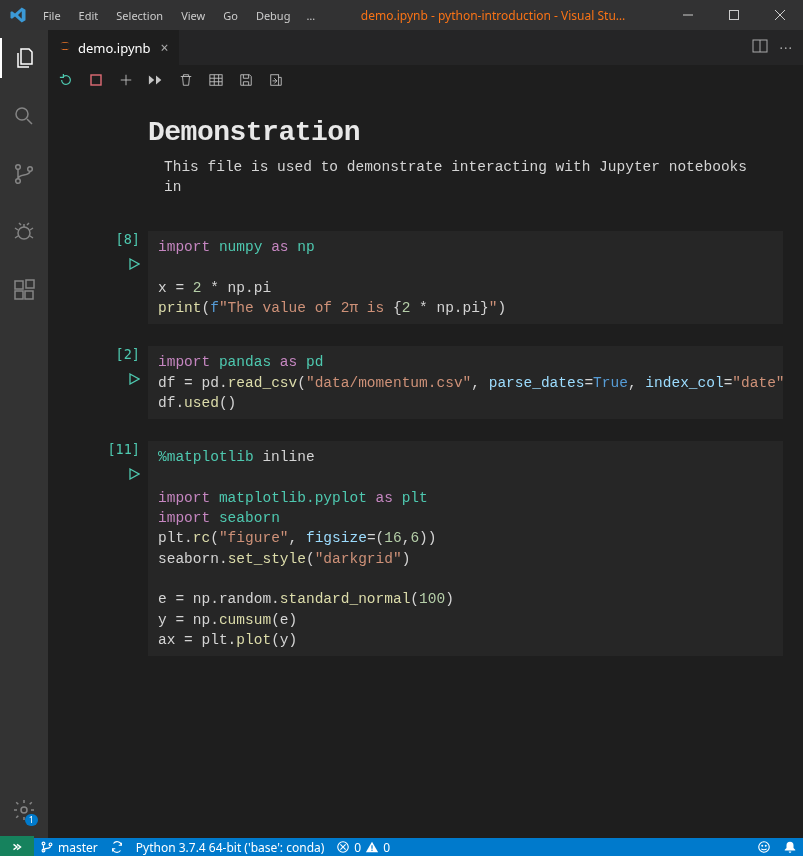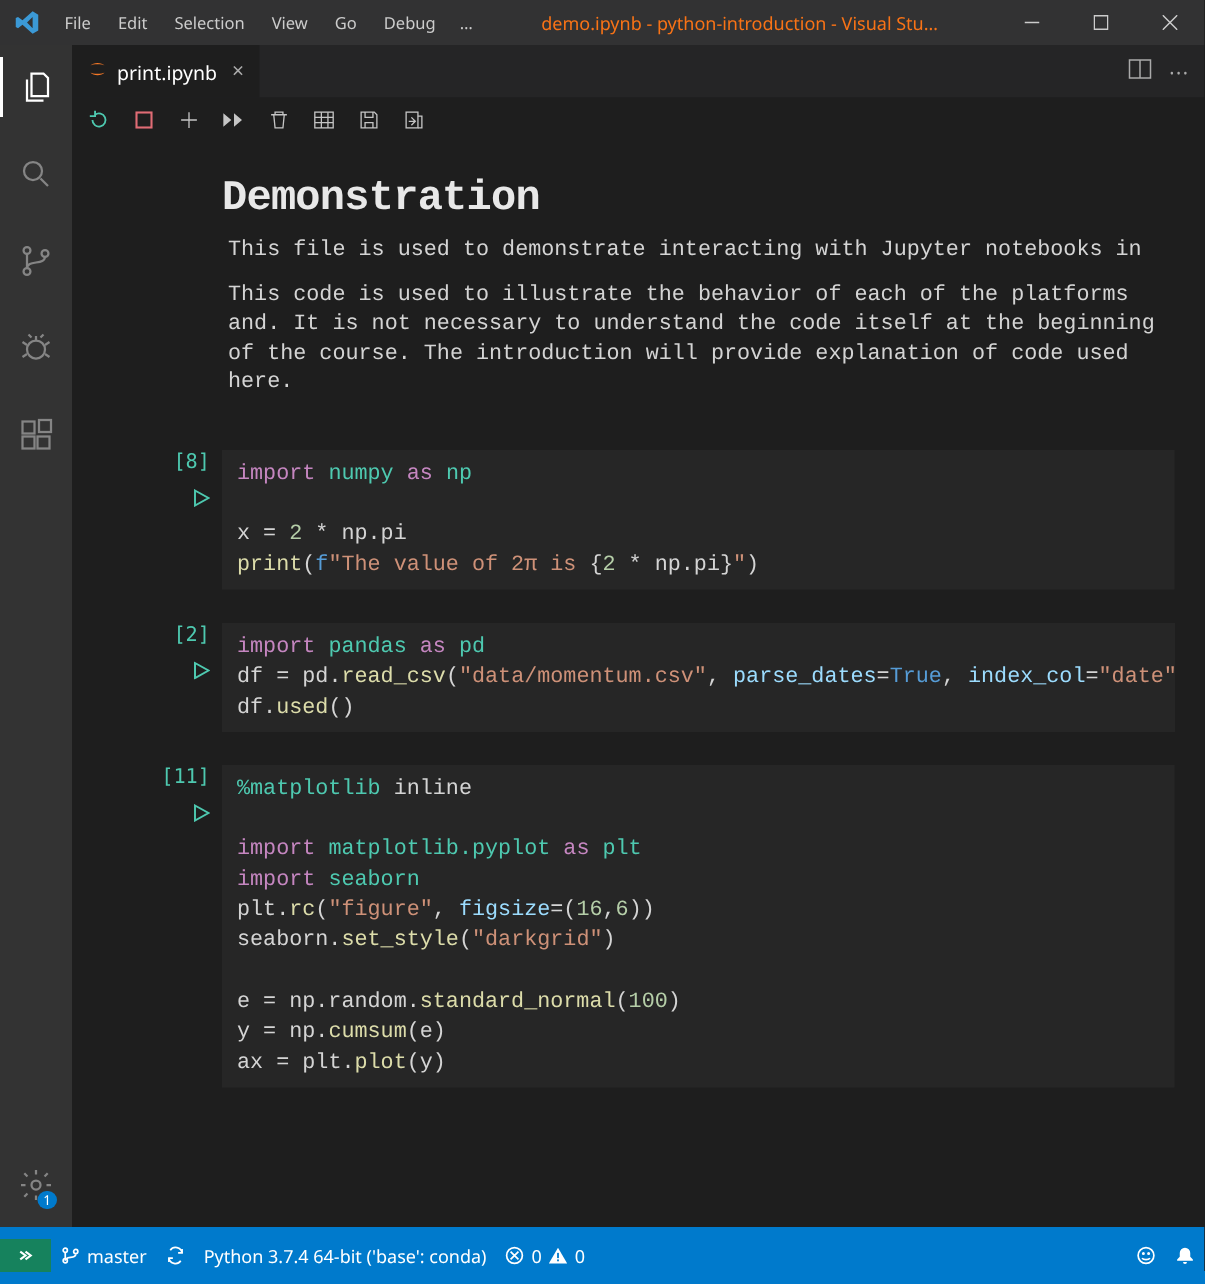--- a/index.html
+++ b/index.html
@@ -86,21 +86,21 @@
   }
   .md-cell {
     padding: 0 0 24px 80px;
     color:#d4d4d4;
   }
   .md-cell h1 {
     font-family: Consolas, "Courier New", monospace;
     font-weight: 700; font-size: 28px; color:#e8e8e8;
     letter-spacing: -0.5px;
   }
-  .md-cell p { font-size: 14.5px; line-height: 1.35; margin: 10px 4px; }
+  .md-cell p { font-size: 14.5px; line-height: 1.35; margin: 10px 16px; }
   .md-cell ul { margin: 4px 0 10px 30px; font-size:14.5px; line-height:1.35; }
   .md-cell li { list-style: disc; }
 
   .code-cell { display:flex; margin-bottom: 22px; }
   .gutter { width: 80px; text-align:right; padding-right: 8px; position:relative; }
   .exec-count { color:#4ec9b0; font-size:13.5px; font-family:Consolas,monospace; }
   .run-btn { color:#4ec9b0; display:block; margin-top:10px; margin-left:auto; width:16px; }
   .code-body {
     flex:1; background:#262626; padding:6px 10px;
     font-family: Consolas, "Courier New", monospace;
@@ -114,21 +114,21 @@
   .fn { color:#dcdcaa; }
   .str { color:#ce9178; }
   .num { color:#b5cea8; }
   .op { color:#d4d4d4; }
   .mag { color:#4ec9b0; }
   .const { color:#569cd6; }
   .prm { color:#9cdcfe; }
 
   
   .statusbar {
-    height: 38px; background:#007acc;
+    height: 18px; background:#007acc;
     display:flex; align-items:center;
     color:#fff; font-size:12px;
   }
   .statusbar .remote-btn {
     background:#16825d; width:34px; height:22px;
     display:flex; align-items:center; justify-content:center;
   }
   .statusbar .sb-item { display:flex; align-items:center; gap:4px; padding:0 6px; height:22px; }
   .statusbar .spacer { flex:1; }
 </style>
@@ -215,21 +215,21 @@
   </div>
 
   <div class="editor-group">
     <div class="tabs-bar">
       <div class="tab">
         <span class="jupyter-icon">
           <svg width="14" height="14" viewBox="0 0 24 24">
               <path fill="#f37726" d="M4 8c3-4 13-4 16 0-2-2-14-2-16 0zm0 8c3 4 13 4 16 0-2 2-14 2-16 0z"></path>
             </svg>
         </span>
-        <span>print.ipynb</span>
+        <span>demo.ipynb</span>
         <span class="close-x">×</span>
       </div>
       <div class="tabs-right">
         <span>
           <svg width="16" height="16" viewBox="0 0 16 16" fill="none" stroke="#aaa">
               <rect x="1" y="2" width="14" height="12"></rect>
               <path d="M8 2v12"></path>
             </svg>
         </span>
         <span style="letter-spacing:1px;">···</span>
@@ -280,21 +280,20 @@
             <path d="M11 5h3v9h-3M6 6l3 3-3 3M9 9H4"></path>
           </svg>
       </span>
     </div>
 
     <div class="notebook-surface">
 
       <div class="md-cell">
         <h1>Demonstration</h1>
         <p>This file is used to demonstrate interacting with Jupyter notebooks in</p>
-        <p>This code is used to illustrate the behavior of each of the platforms and. It is not necessary to understand the code itself at the beginning of the course. The introduction will provide explanation of code used here.</p>
       </div>
 
       <div class="code-cell">
         <div class="gutter">
           <span class="exec-count">[8]</span>
           <span class="run-btn">
             <svg width="12" height="12" viewBox="0 0 12 12">
                 <path fill="none" stroke="#4ec9b0" stroke-width="1.3" d="M2 1l9 5-9 5z"></path>
               </svg>
           </span>

